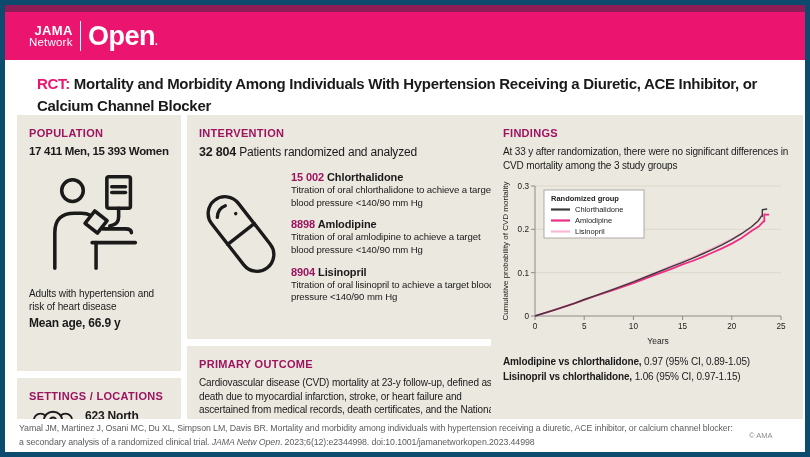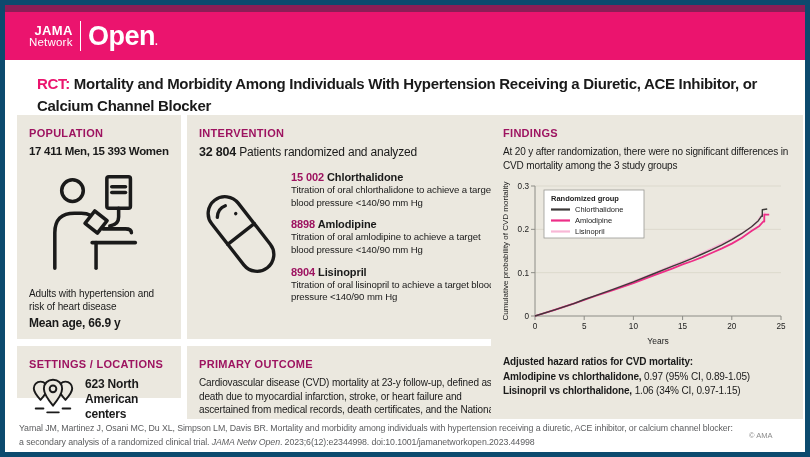--- a/index.html
+++ b/index.html
@@ -16,21 +16,21 @@
   .logo-open { font-size:27px; font-weight:bold; letter-spacing:-0.5px; line-height:1; }
   .logo-tm { font-size:10px; font-weight:bold; vertical-align:baseline; }
   .title-row { padding:13px 24px 0 32px; font-size:15px; font-weight:bold; line-height:1.45; letter-spacing:-0.3px; }
   .title-prefix { color:var(--banner,#EB146E); }
   .col { position:absolute; top:110px; }
   .col1 { left:12px;  width:164px; }
   .col2 { left:182px; width:324px; }
   .col3 { left:486px; width:312px; }
   .card { background:var(--card-bg,#EBE8DF); padding:12px; margin-bottom:7px; }
   .card h3 { font-size:11px; letter-spacing:.3px; color:var(--heading,#9D1360); margin-bottom:6px; font-weight:bold; }
-  .card-pop { height:224px; position:relative; }
+  .card-pop { height:256px; position:relative; }
   .card-set { height:52px; }
   .card-int { height:224px; }
   .card-out { height:73px; }
   .card-find { height:380px; }
   .stat-bold { font-size:11.5px; font-weight:bold; white-space:nowrap; letter-spacing:-0.3px; }
   .pop-icon-wrap { margin:16px auto 10px auto; width:108px; }
   .pop-desc { font-size:10px; line-height:1.3; letter-spacing:-0.1px; }
   .pop-mean { font-size:12px; font-weight:bold; margin-top:3px; letter-spacing:-0.2px; }
   .int-lead { font-size:12px; letter-spacing:-0.2px; margin-bottom:12px; }
   .int-lead b { font-size:12.5px; }
@@ -156,21 +156,21 @@
 
     <section class="card card-out">
       <h3>PRIMARY OUTCOME</h3>
       <div class="out-text">Cardiovascular disease (CVD) mortality at 23-y follow-up, defined as death due to myocardial infarction, stroke, or heart failure and ascertained from medical records, death certificates, and the National Death Index Plus</div>
     </section>
   </div>
 
   <div class="col col3">
     <section class="card card-find">
       <h3>FINDINGS</h3>
-      <div class="find-intro">At 20 y after randomization, there were no significant differences in CVD mortality among the 3 study groups</div>
+      <div class="find-intro">At 33 y after randomization, there were no significant differences in CVD mortality among the 3 study groups</div>
       <div class="chart-wrap">
         <svg id="findings-chart-svg" width="292" height="170" viewBox="0 0 292 170">
             <line x1="36" x2="282" y1="95.66666666666666" y2="95.66666666666666" stroke="#dcd9cd" stroke-width="1"></line>
             <line x1="36" x2="282" y1="52.33333333333333" y2="52.33333333333333" stroke="#dcd9cd" stroke-width="1"></line>
             <line x1="36" x2="282" y1="9" y2="9" stroke="#dcd9cd" stroke-width="1"></line>
             <line x1="36" x2="36" y1="9" y2="139" stroke="#8c8c86" stroke-width="1"></line>
             <line x1="36" x2="282" y1="139" y2="139" stroke="#8c8c86" stroke-width="1"></line>
             <line x1="32" x2="36" y1="139" y2="139" stroke="#8c8c86" stroke-width="1"></line>
             <text x="30" y="142" text-anchor="end" font-size="8.2" fill="#222">0</text>
             <line x1="32" x2="36" y1="95.66666666666666" y2="95.66666666666666" stroke="#8c8c86" stroke-width="1"></line>
@@ -200,23 +200,22 @@
             <text x="52" y="24" font-size="7.5" font-weight="bold" fill="#222">Randomized group</text>
             <line x1="52" x2="71" y1="32.5" y2="32.5" stroke="#3d3a39" stroke-width="2.2"></line>
             <text x="76" y="35" font-size="7.5" fill="#222">Chlorthalidone</text>
             <line x1="52" x2="71" y1="43.5" y2="43.5" stroke="#ED2E87" stroke-width="2.2"></line>
             <text x="76" y="46" font-size="7.5" fill="#222">Amlodipine</text>
             <line x1="52" x2="71" y1="54.5" y2="54.5" stroke="#F8B7D6" stroke-width="2.2"></line>
             <text x="76" y="57" font-size="7.5" fill="#222">Lisinopril</text>
           </svg>
       </div>
       <div class="hazard">
-        <div class="ht">Adjusted hazard ratios for CVD mortality:</div>
         <div><b>Amlodipine vs chlorthalidone,</b><span> 0.97 (95% CI, 0.89-1.05)</span></div>
-        <div><b>Lisinopril vs chlorthalidone,</b><span> 1.06 (34% CI, 0.97-1.15)</span></div>
+        <div><b>Lisinopril vs chlorthalidone,</b><span> 1.06 (95% CI, 0.97-1.15)</span></div>
       </div>
     </section>
   </div>
 
   <footer class="footer">
     <div class="citation">
       <span>Yamal JM, Martinez J, Osani MC, Du XL, Simpson LM, Davis BR. Mortality and morbidity among individuals with hypertension receiving a diuretic, ACE inhibitor, or calcium channel blocker: a secondary analysis of a randomized clinical trial. </span><i>JAMA Netw Open</i><span>. 2023;6(12):e2344998. doi:10.1001/jamanetworkopen.2023.44998</span>
     </div>
     <div class="copyright">© AMA</div>
   </footer>

